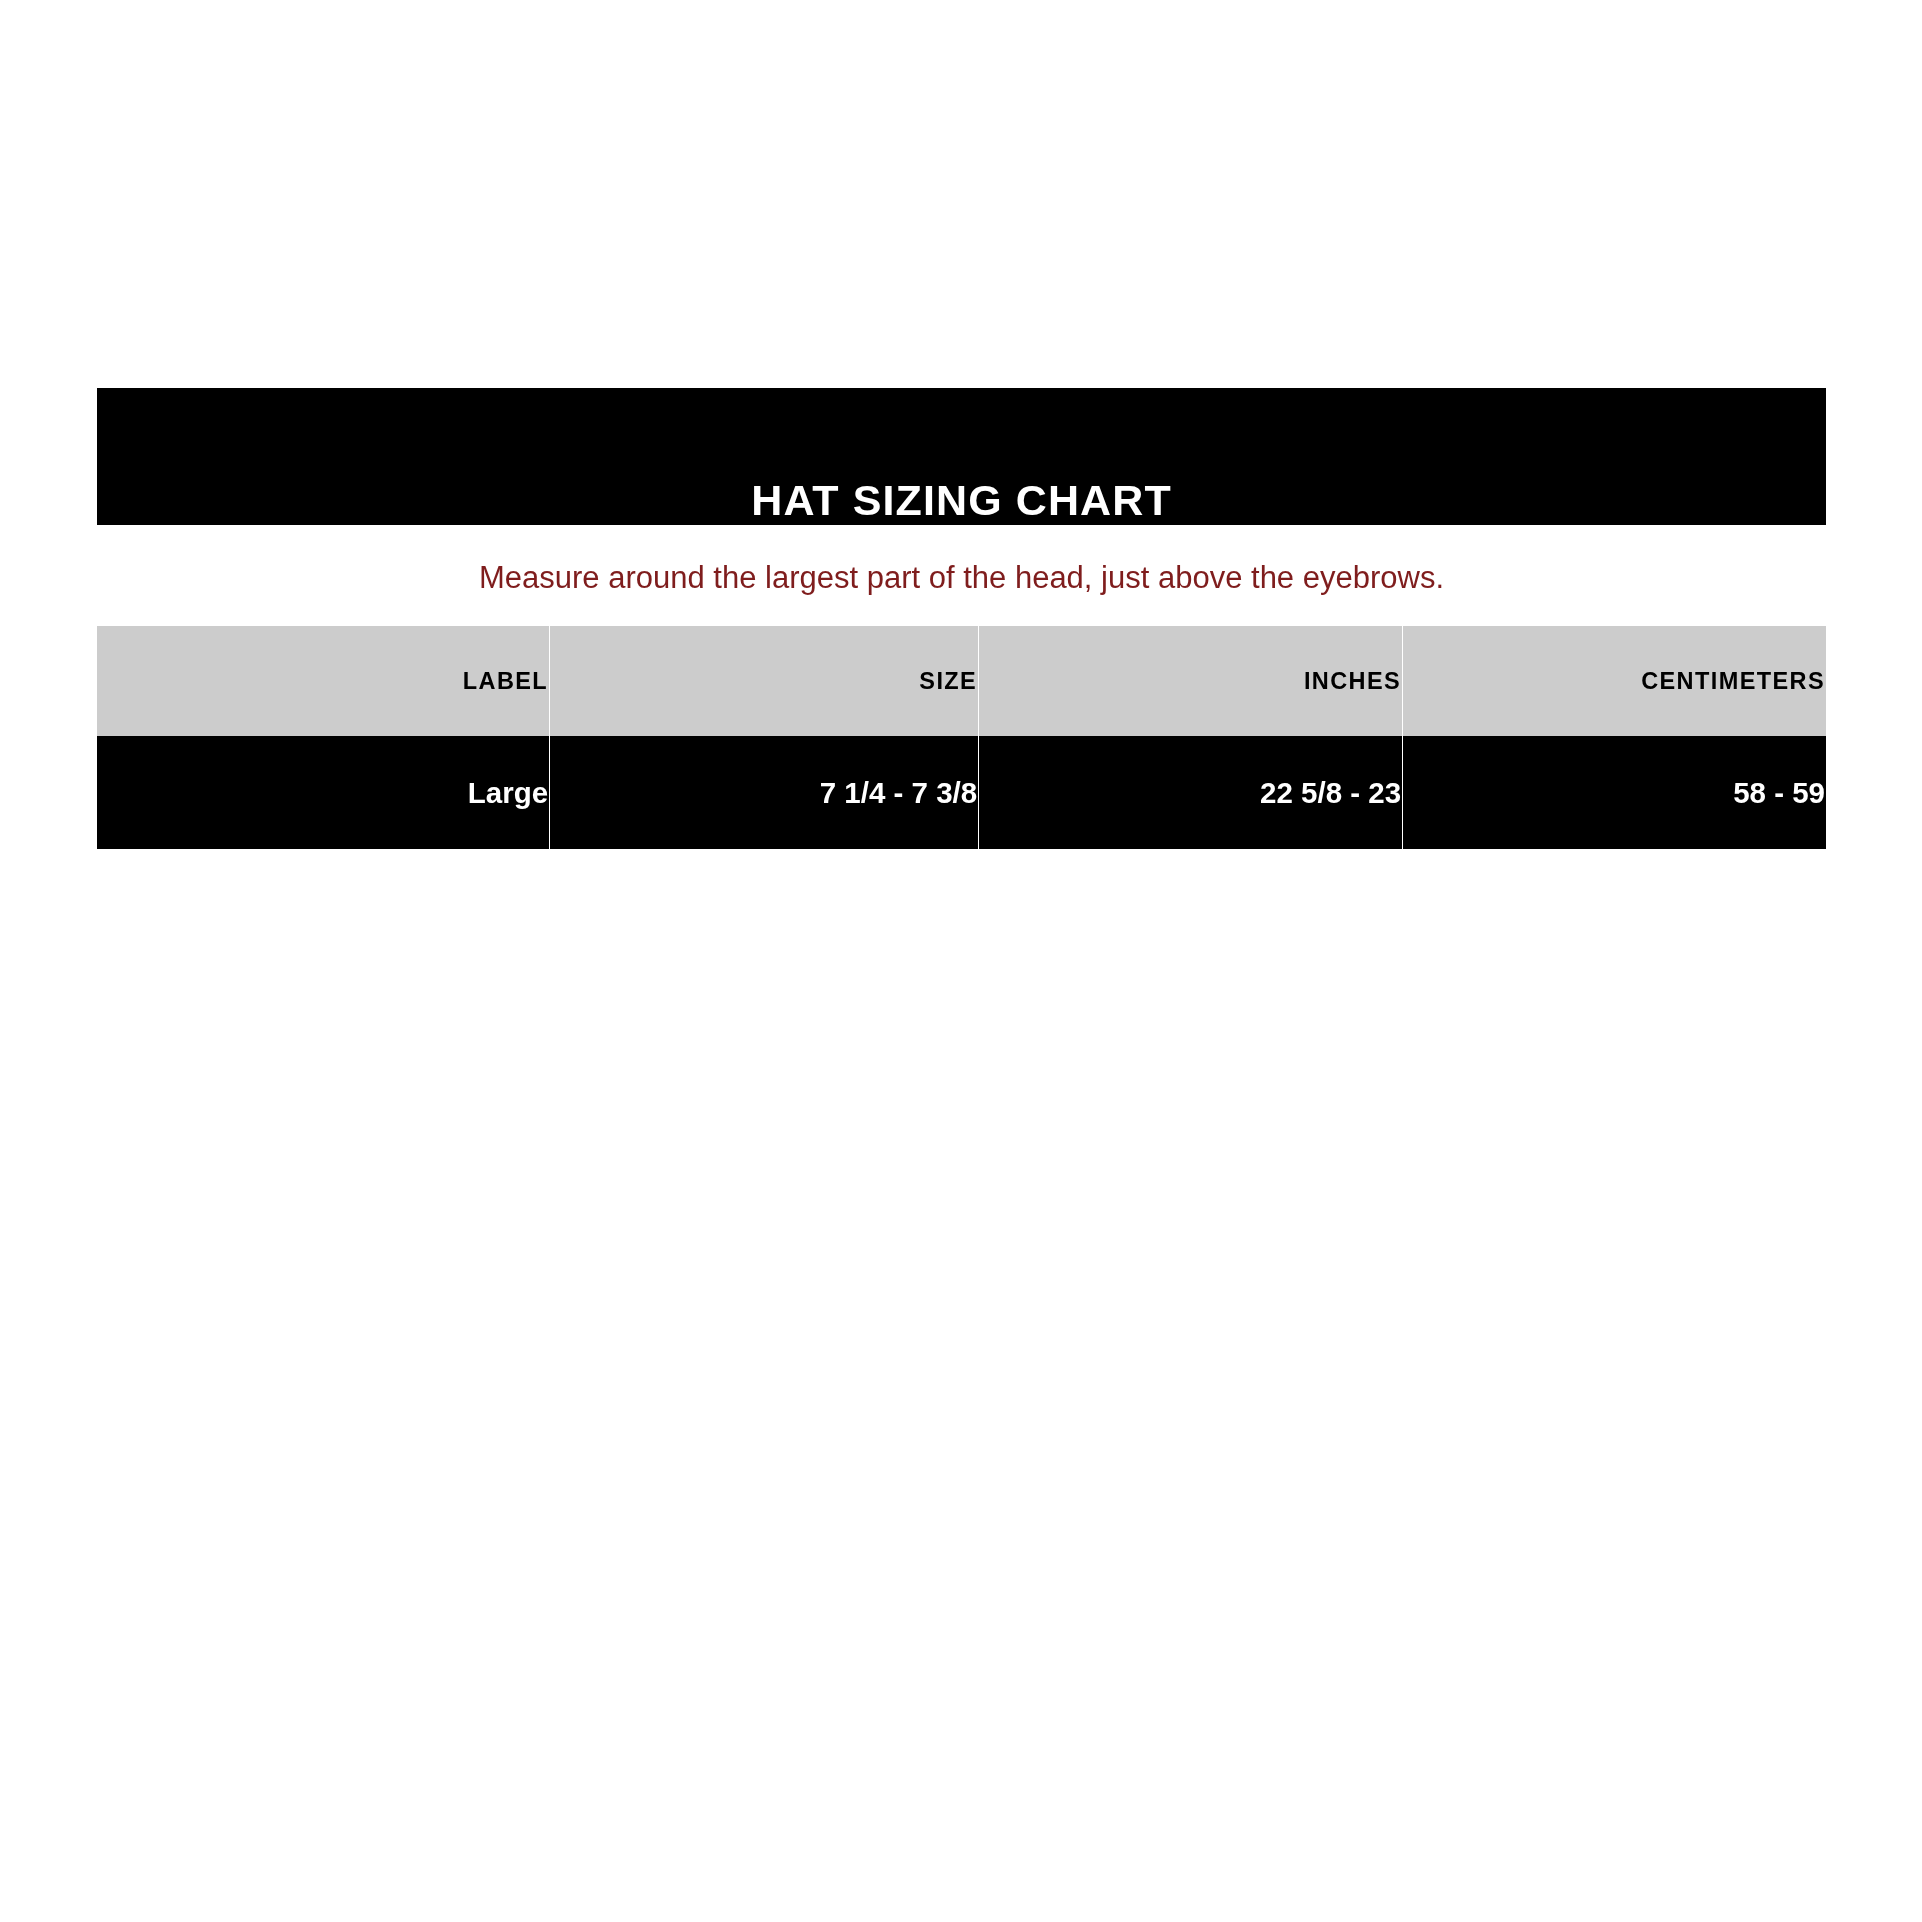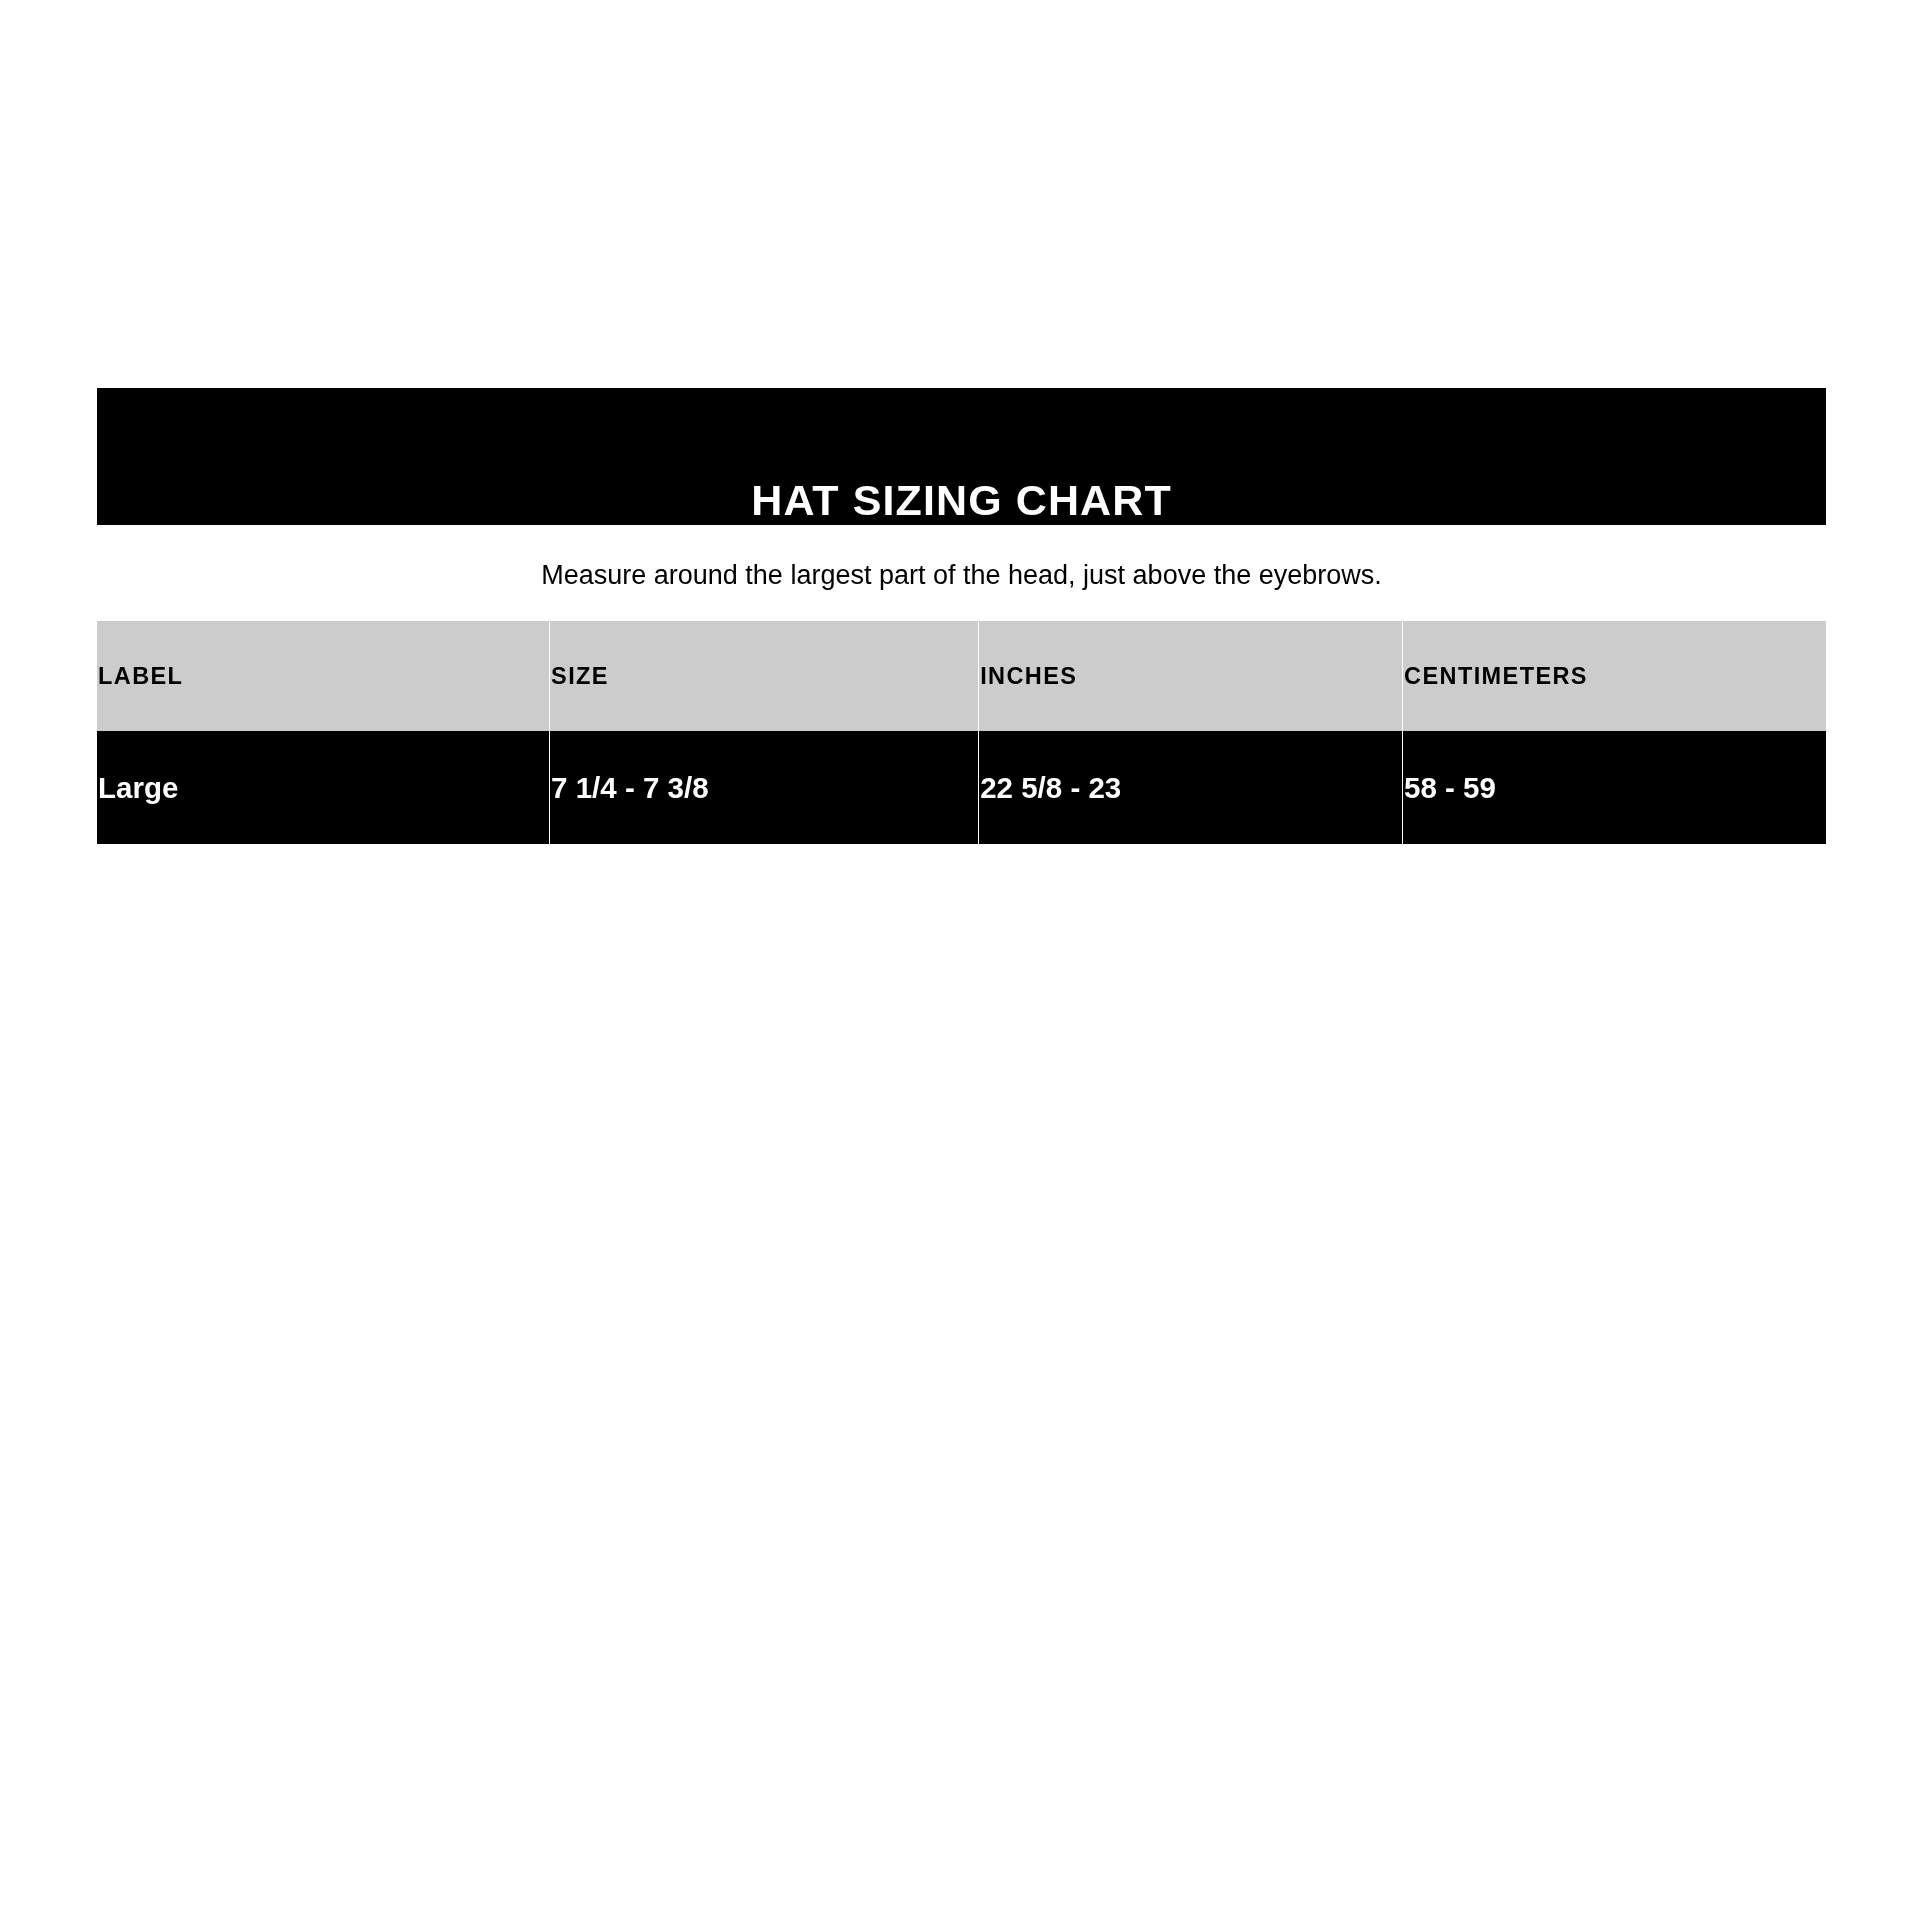--- a/index.html
+++ b/index.html
@@ -35,32 +35,32 @@
   }
   .chart-title {
     color: #ffffff;
     font-size: 43px;
     font-weight: bold;
     letter-spacing: 1.1px;
     text-align: center;
   }
   .chart-subtitle {
     text-align: center;
-    font-size: 27px;
-    color: #000000;
+    font-size: 31px;
+    color: #7f1d1d;
     padding: 33px 9.2px 28px 9.2px;
     line-height: 1.3;
   }
   table.sizing {
     border-collapse: collapse;
     width: 100%;
     table-layout: fixed;
   }
   table.sizing th, table.sizing td {
-    text-align: left;
+    text-align: right;
     vertical-align: middle;
   }
   table.sizing thead th {
     background: #cccccc;
     color: #000000;
     font-size: 23.5px;
     font-weight: bold;
     letter-spacing: 1.4px;
     height: 108px;
     border-right: 1.8px solid #ffffff;

